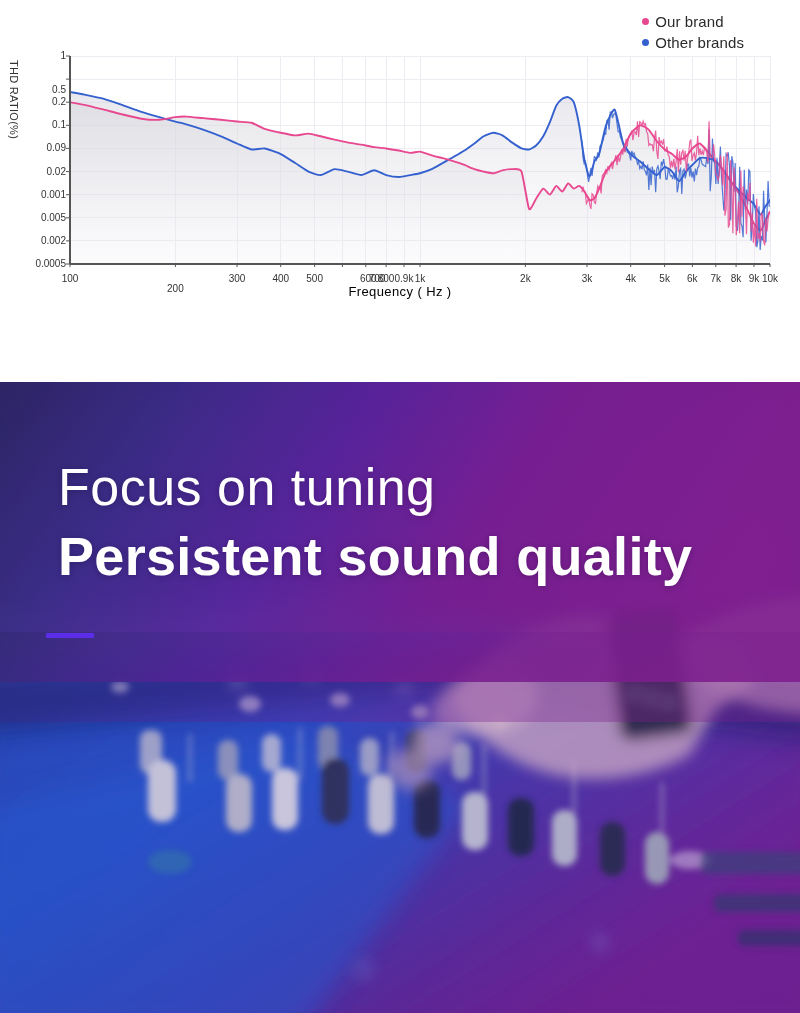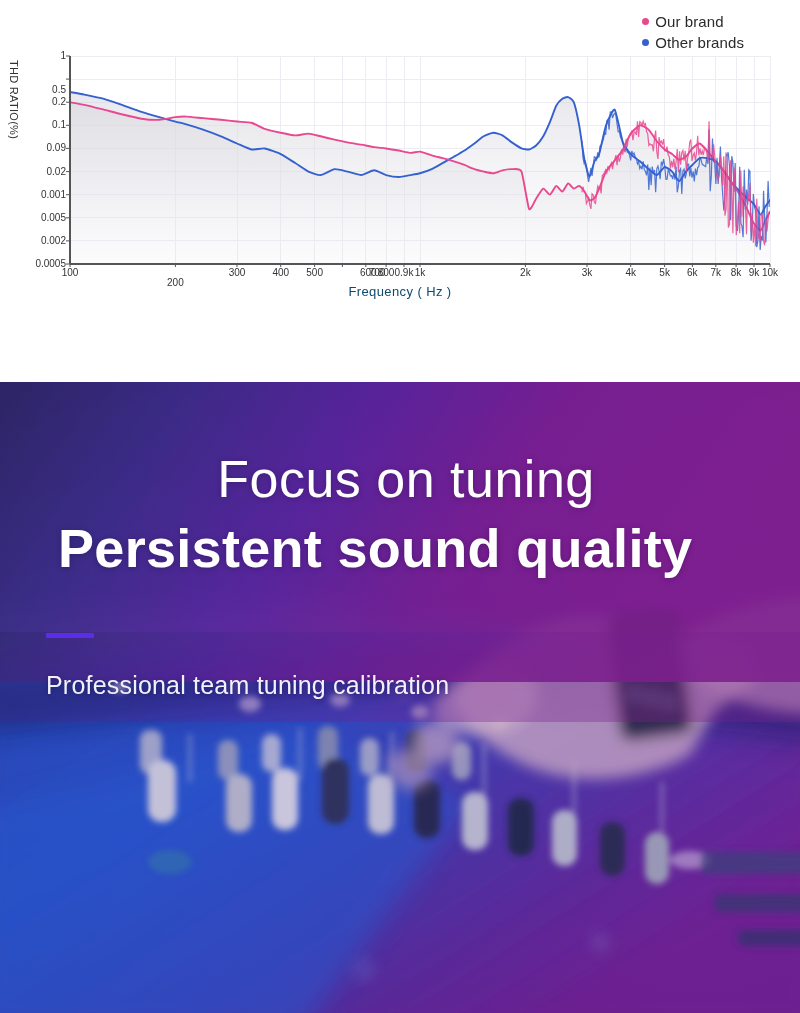--- a/index.html
+++ b/index.html
@@ -22,37 +22,36 @@
   .legend-label{font-size:15px;color:#2b2b2b;letter-spacing:.1px;line-height:1;white-space:nowrap;}
 
   .y-axis-title{
     position:absolute;left:8px;top:60px;
     font-size:11px;color:#333;letter-spacing:.3px;
     writing-mode:vertical-rl;
     white-space:nowrap;
   }
   .x-axis-title{
     position:absolute;left:0;top:284px;width:800px;text-align:center;
-    font-size:13px;color:#0c4a6e;letter-spacing:.4px;
+    font-size:13px;color:#000000;letter-spacing:.4px;
   }
   .ytick{position:absolute;font-size:10px;color:#333;text-align:right;white-space:nowrap;}
-  .xtick{position:absolute;font-size:10px;color:#333;text-align:center;white-space:nowrap;}
+  .xtick{position:absolute;font-size:10px;color:#333;text-align:center;white-space:nowrap;margin-top:6px;}
 
   
   .hero{position:absolute;left:0;top:382px;width:800px;height:631px;overflow:hidden;}
   .hero-bg{position:absolute;inset:0;}
   .hero-photo{position:absolute;inset:0;}
   .hero-tint{position:absolute;inset:0;}
 
   .hero-content{position:absolute;left:46px;top:66px;width:720px;}
   .hero-title-light{
     font-size:52px;font-weight:300;color:#fff;line-height:1.04;
-    letter-spacing:.5px;margin:4px;
+    letter-spacing:.5px;margin:12px;
     text-shadow:0 1px 6px rgba(20,0,40,.28);
-    text-align:center;
   }
   .hero-title-bold{
     font-size:54px;font-weight:700;color:#fff;line-height:1.06;
     letter-spacing:.3px;margin:14px 0 0 12px;
     text-shadow:0 1px 6px rgba(20,0,40,.30);
   }
   .hero-rule{
     position:absolute;left:46px;top:251px;width:48px;height:5px;
     background:#5b2de8;border-radius:1px;
   }
@@ -364,17 +363,16 @@
     </div>
 
     <div class="hero-content">
       <h1 class="hero-title-light">Focus on tuning</h1>
       <h2 class="hero-title-bold">Persistent sound quality</h2>
     </div>
 
     <div class="hero-rule"></div>
 
     <div class="hero-sub">
-      <p class="hero-sub-line">Professional team tuning calibration</p>
     </div>
   </section>
 
 </div>
 
 </body></html>

